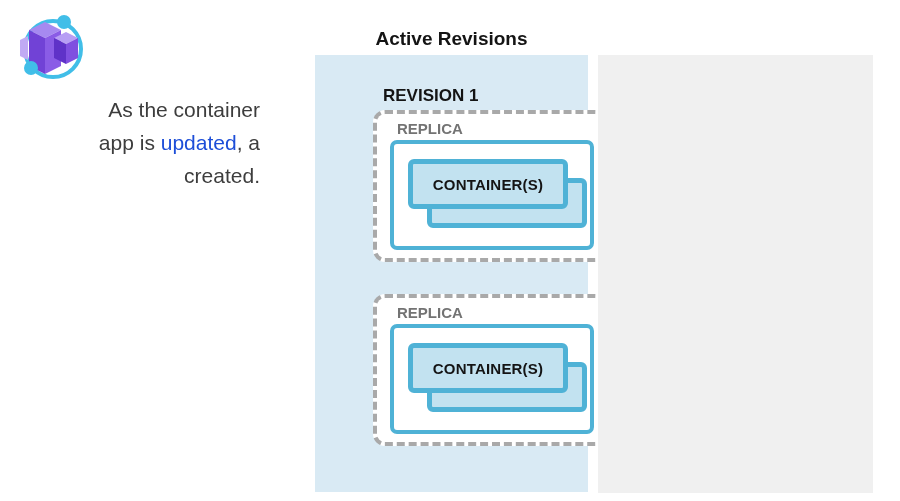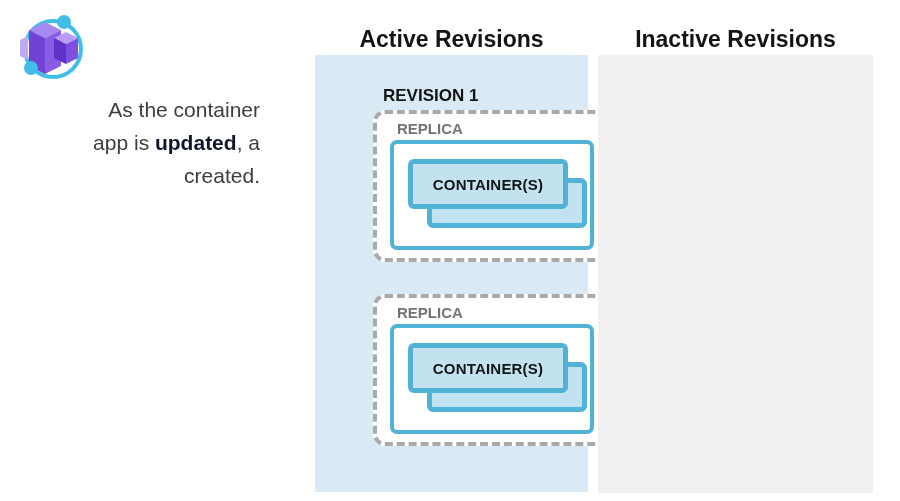--- a/index.html
+++ b/index.html
@@ -11,25 +11,25 @@
     font-family:"Liberation Sans","DejaVu Sans",sans-serif;
   }
   
   .logo{position:absolute;left:0;top:0;width:100px;height:100px;}
   
   .intro{
     position:absolute;left:46px;top:93px;width:214px;
     text-align:right;font-size:21px;line-height:33px;
     color:#3d3d3d;font-weight:400;
   }
-  .intro .b{font-weight:700;color:#0f172a;}
+  .intro .b{font-weight:400;color:#1d4ed8;}
   
   .col-title{
     position:absolute;top:26px;height:26px;
-    font-size:23px;font-weight:700;color:#141414;
+    font-size:19px;font-weight:700;color:#141414;
     text-align:center;line-height:26px;
   }
   .col-title.active{left:315px;width:273px;}
   .col-title.inactive{left:598px;width:275px;}
   
   .panel{position:absolute;}
   .panel-active{left:315px;top:55px;width:273px;height:437px;background:#d9eaf4;}
   .panel-inactive{left:598px;top:55px;width:275px;height:438px;background:#f0f0f0;}
   
   .revision{position:absolute;left:18px;width:234px;padding-left:40px;}
@@ -84,21 +84,20 @@
     </svg>
   </div>
 
   <div class="intro">
     <div><span>As the container</span></div>
     <div><span>app is </span><span class="b">updated</span><span>, a</span></div>
     <div><span>created.</span></div>
   </div>
 
   <div class="col-title active">Active Revisions</div>
-  <div class="col-title inactive">Inactive Revisions</div>
 
   <div class="panel panel-active">
 
     <div class="revision rev-0">
       <div class="rev-label">REVISION 1</div>
       <div class="rev-box">
         <div class="replica-label">REPLICA</div>
         <div class="replica-box">
           <div class="container-box container-back"></div>
           <div class="container-box container-front">

